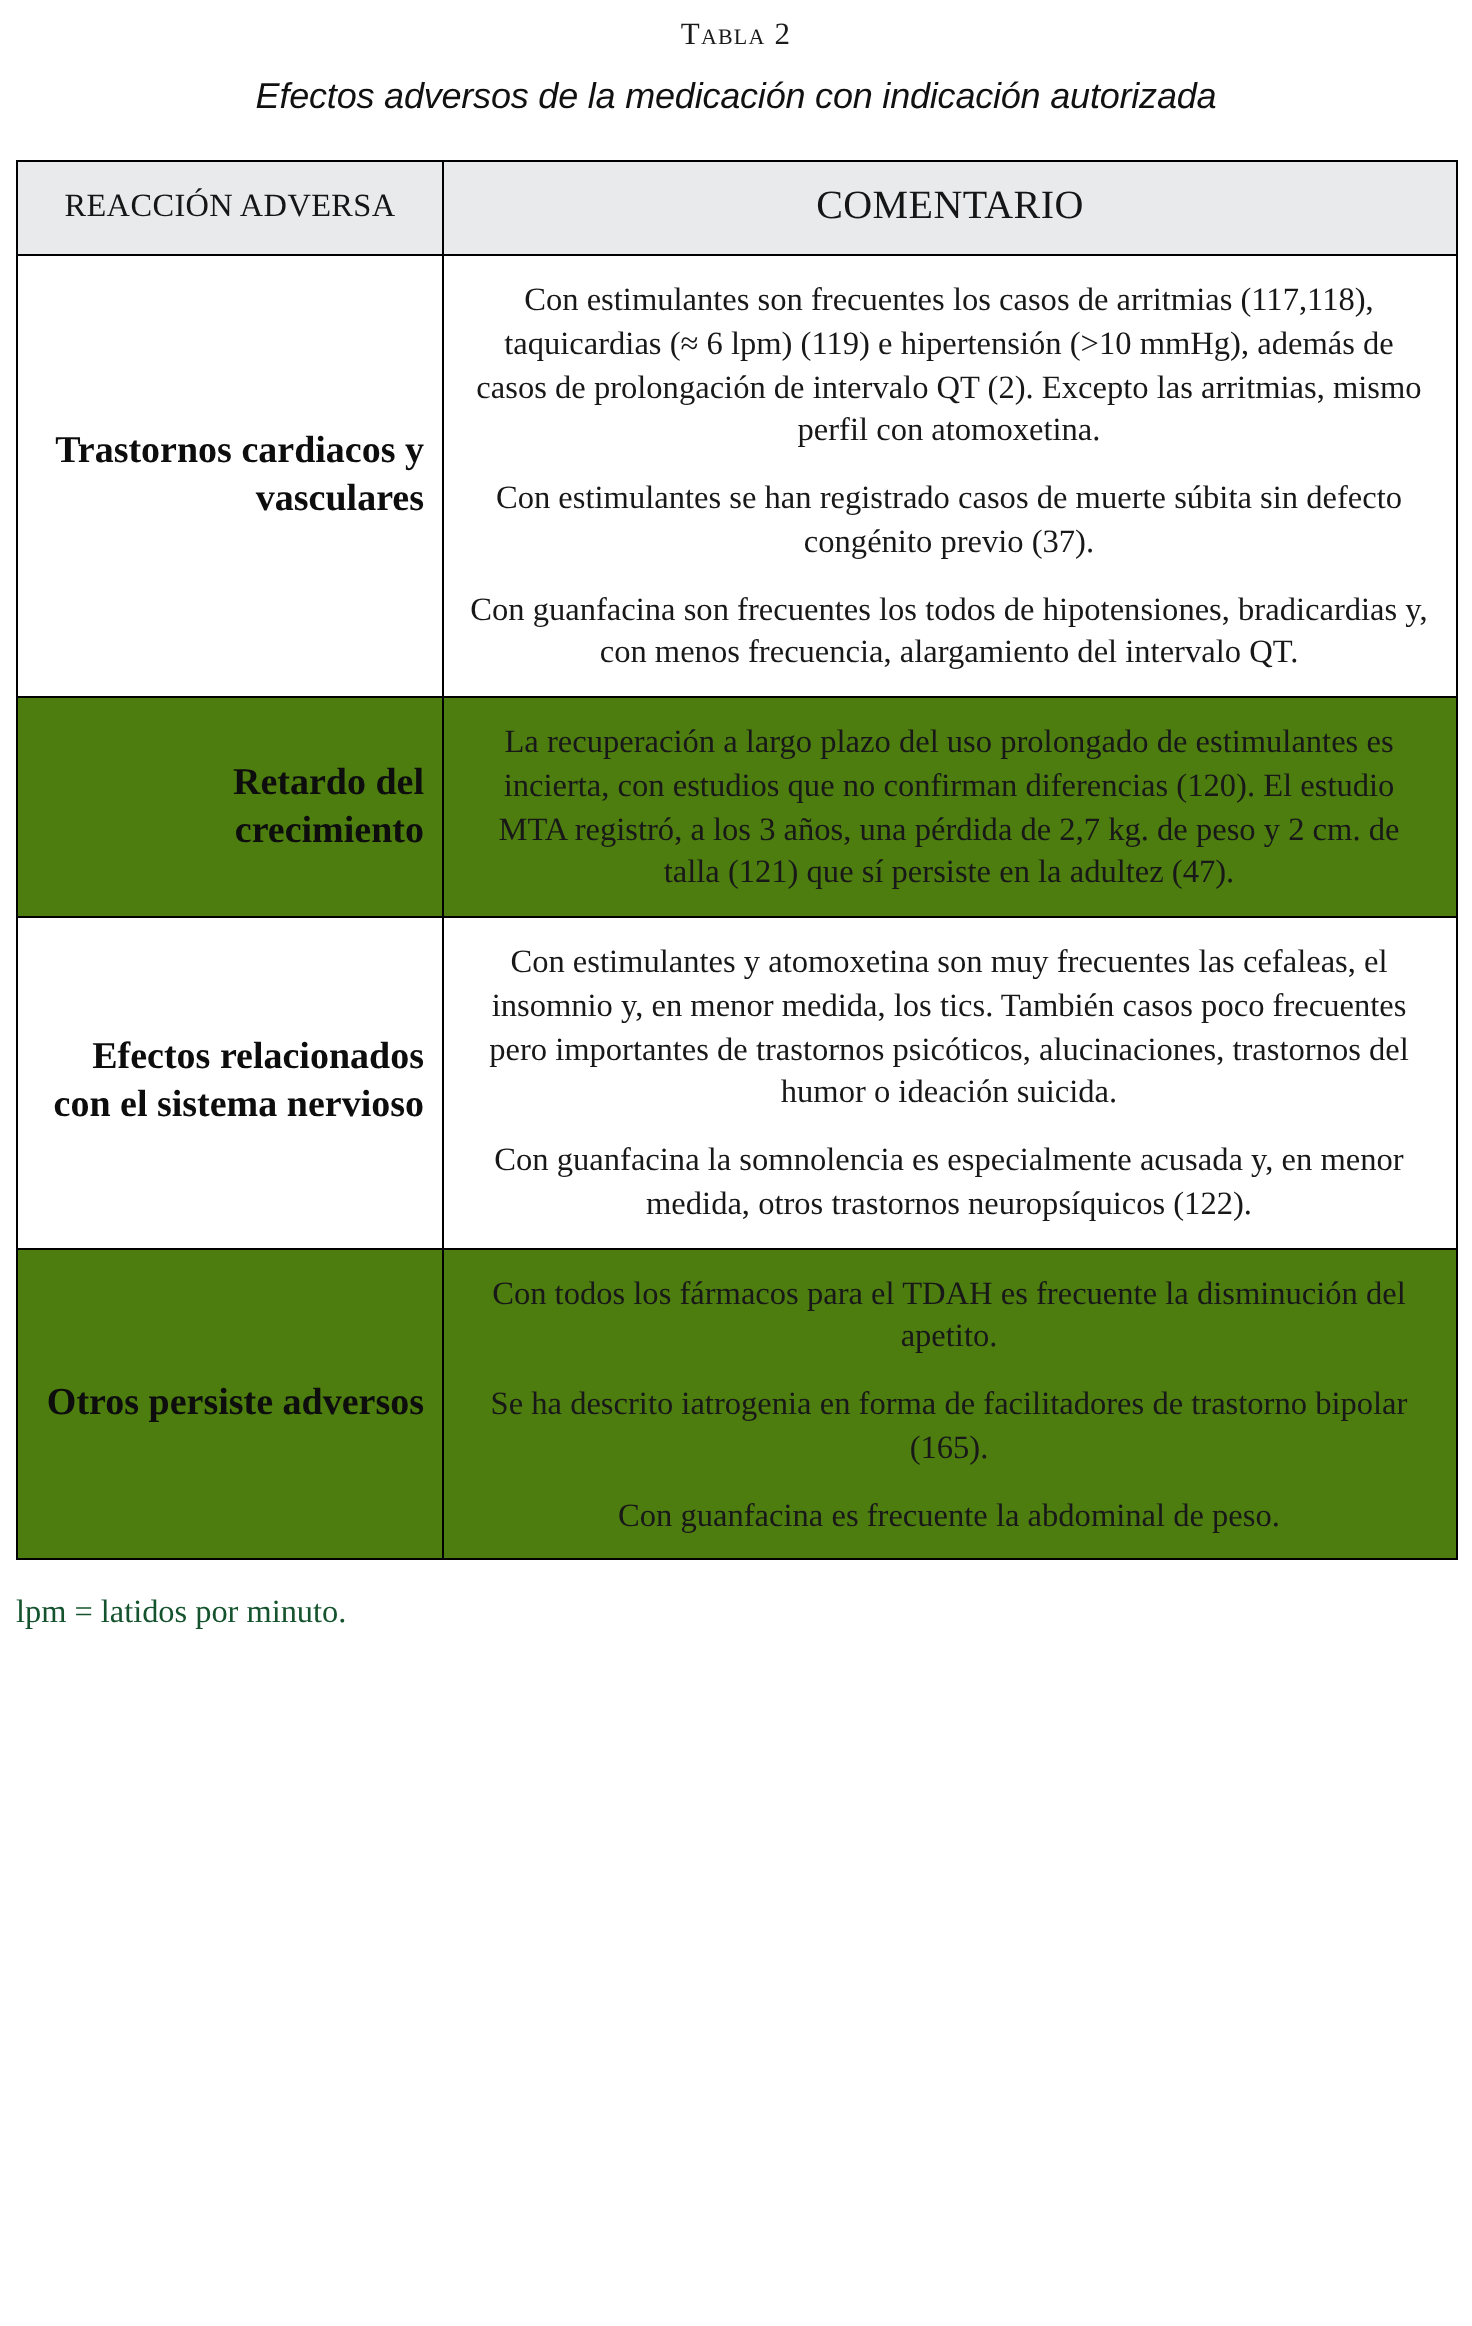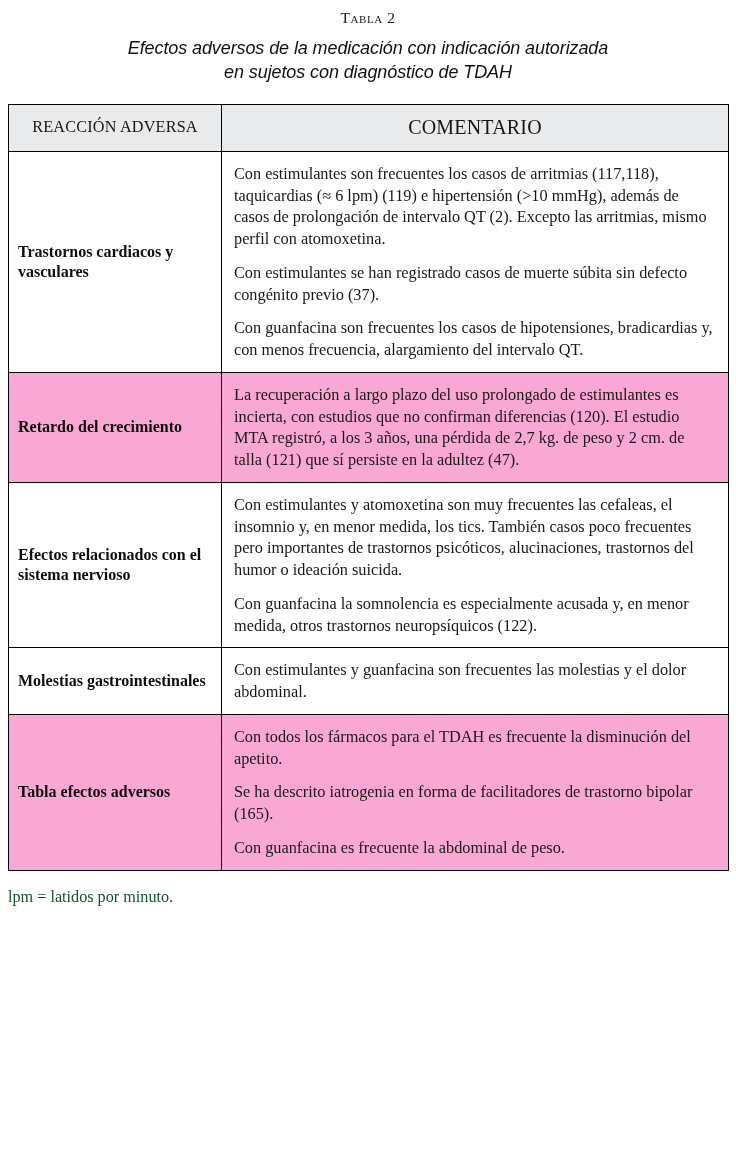--- a/index.html
+++ b/index.html
@@ -79,44 +79,44 @@
     letter-spacing: 0.2px;
     text-align: center;
     padding: 11px 6px 12px 6px;
     color: #161616;
   }
   thead th.head-reaction { font-size: 16.2px; }
   thead th.head-comment  { font-size: 20px; }
 
   
   td.reaction-cell {
-    text-align: left;
+    text-align: right;
     font-weight: bold;
-    font-size: 16px;
+    font-size: 19px;
     line-height: 1.26;
     padding: 8px 9px;
     color: #0d0d0d;
   }
   td.comment-cell {
-    text-align: left;
+    text-align: center;
     font-size: 16.3px;
     line-height: 1.335;
     padding: 11px 13px 11px 12px;
     color: #181818;
     vertical-align: middle;
   }
   td.comment-cell p {
     margin: 0 0 12px 0;
   }
   td.comment-cell p:last-child {
     margin-bottom: 0;
   }
 
   tr.shaded > td {
-    background: #f9a8d4;
+    background: #4d7c0f;
   }
   tr.plain > td {
     background: #ffffff;
   }
 
   
   .table-footnote {
     margin: 9px 0 0 8px;
     font-size: 16.2px;
     line-height: 1.25;
@@ -125,21 +125,20 @@
 </style>
 </head>
 <body>
 
 <div class="page">
 
   <div class="table-caption">
     <div class="table-number">Tabla 2</div>
     <div class="table-title">
       <span class="title-line">Efectos adversos de la medicación con indicación autorizada</span>
-      <span class="title-line">en sujetos con diagnóstico de TDAH</span>
     </div>
   </div>
 
   <div class="table-wrap">
     <table class="adverse-table">
       <colgroup>
         <col class="c1">
         <col class="c2">
       </colgroup>
       <thead>
@@ -147,44 +146,38 @@
           <th class="head-reaction">REACCIÓN ADVERSA</th>
           <th class="head-comment">COMENTARIO</th>
         </tr>
       </thead>
       <tbody>
           <tr class="plain">
             <td class="reaction-cell">Trastornos cardiacos y vasculares</td>
             <td class="comment-cell">
               <p>Con estimulantes son frecuentes los casos de arritmias (117,118), taquicardias (≈ 6 lpm) (119) e hipertensión (&gt;10 mmHg), además de casos de prolongación de intervalo QT (2). Excepto las arritmias, mismo perfil con atomoxetina.</p>
               <p>Con estimulantes se han registrado casos de muerte súbita sin defecto congénito previo (37).</p>
-              <p>Con guanfacina son frecuentes los casos de hipotensiones, bradicardias y, con menos frecuencia, alargamiento del intervalo QT.</p>
+              <p>Con guanfacina son frecuentes los todos de hipotensiones, bradicardias y, con menos frecuencia, alargamiento del intervalo QT.</p>
             </td>
           </tr>
           <tr class="shaded">
             <td class="reaction-cell">Retardo del crecimiento</td>
             <td class="comment-cell">
               <p>La recuperación a largo plazo del uso prolongado de estimulantes es incierta, con estudios que no confirman diferencias (120). El estudio MTA registró, a los 3 años, una pérdida de 2,7 kg. de peso y 2 cm. de talla (121) que sí persiste en la adultez (47).</p>
             </td>
           </tr>
           <tr class="plain">
             <td class="reaction-cell">Efectos relacionados con el sistema nervioso</td>
             <td class="comment-cell">
               <p>Con estimulantes y atomoxetina son muy frecuentes las cefaleas, el insomnio y, en menor medida, los tics. También casos poco frecuentes pero importantes de trastornos psicóticos, alucinaciones, trastornos del humor o ideación suicida.</p>
               <p>Con guanfacina la somnolencia es especialmente acusada y, en menor medida, otros trastornos neuropsíquicos (122).</p>
             </td>
           </tr>
-          <tr class="plain">
-            <td class="reaction-cell">Molestias gastrointestinales</td>
-            <td class="comment-cell">
-              <p>Con estimulantes y guanfacina son frecuentes las molestias y el dolor abdominal.</p>
-            </td>
-          </tr>
           <tr class="shaded">
-            <td class="reaction-cell">Tabla efectos adversos</td>
+            <td class="reaction-cell">Otros persiste adversos</td>
             <td class="comment-cell">
               <p>Con todos los fármacos para el TDAH es frecuente la disminución del apetito.</p>
               <p>Se ha descrito iatrogenia en forma de facilitadores de trastorno bipolar (165).</p>
               <p>Con guanfacina es frecuente la abdominal de peso.</p>
             </td>
           </tr>
         </tbody>
     </table>
   </div>
 

